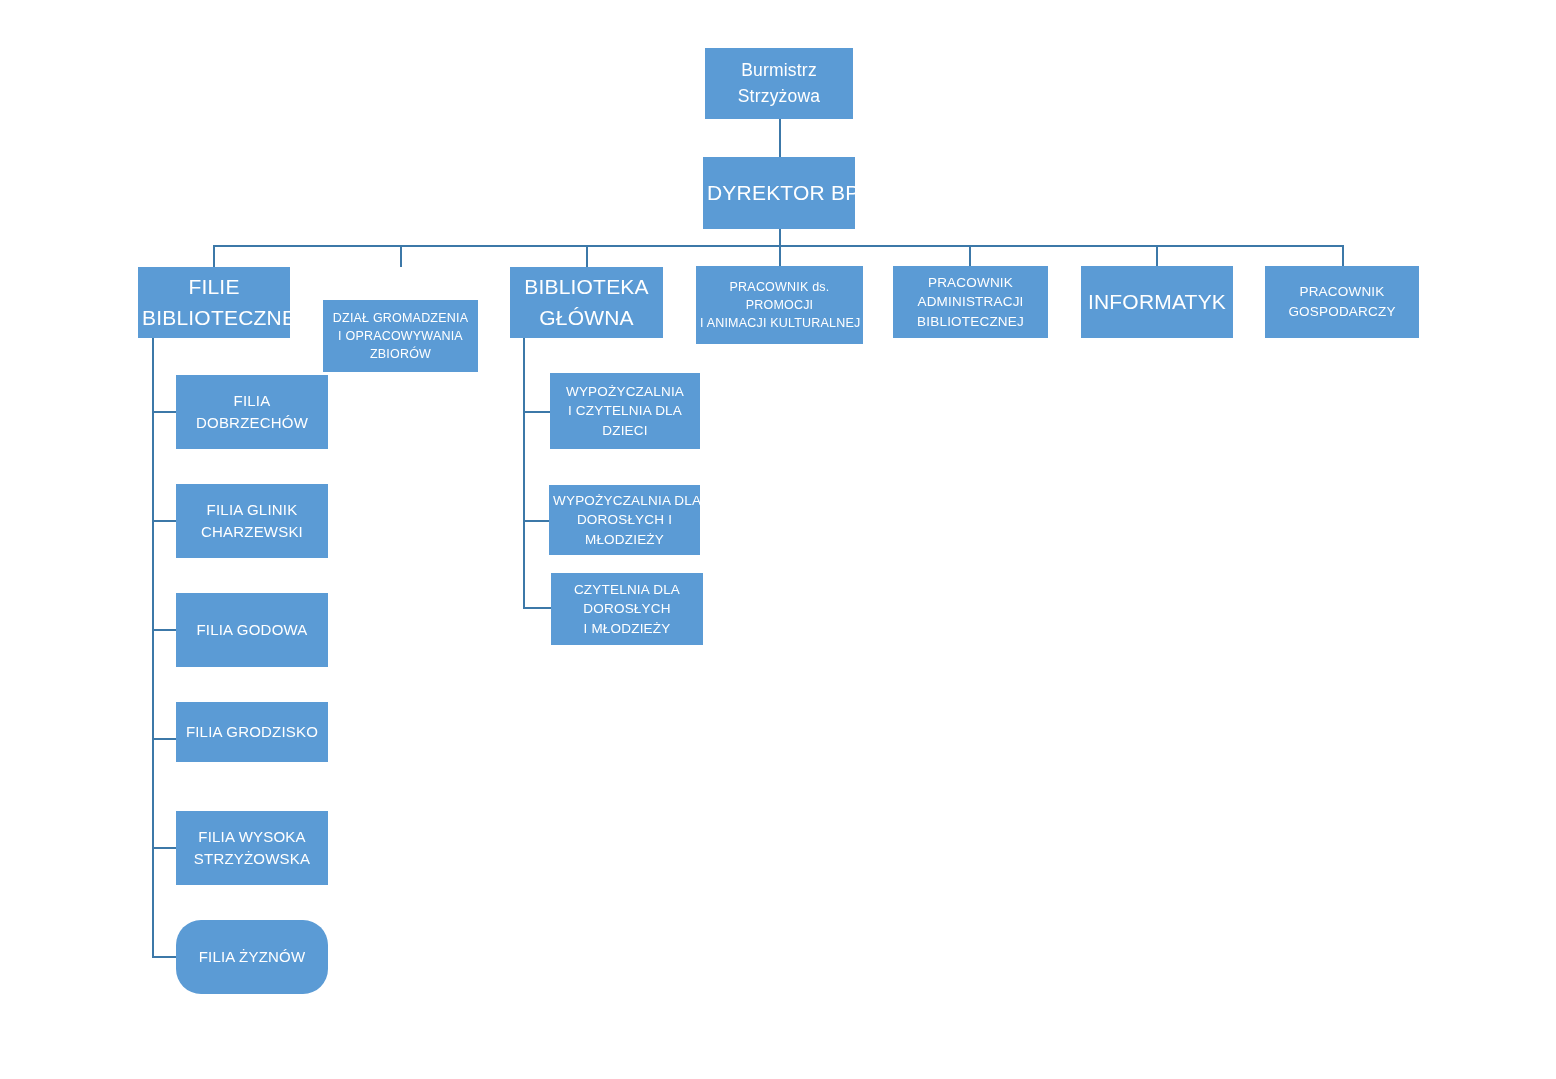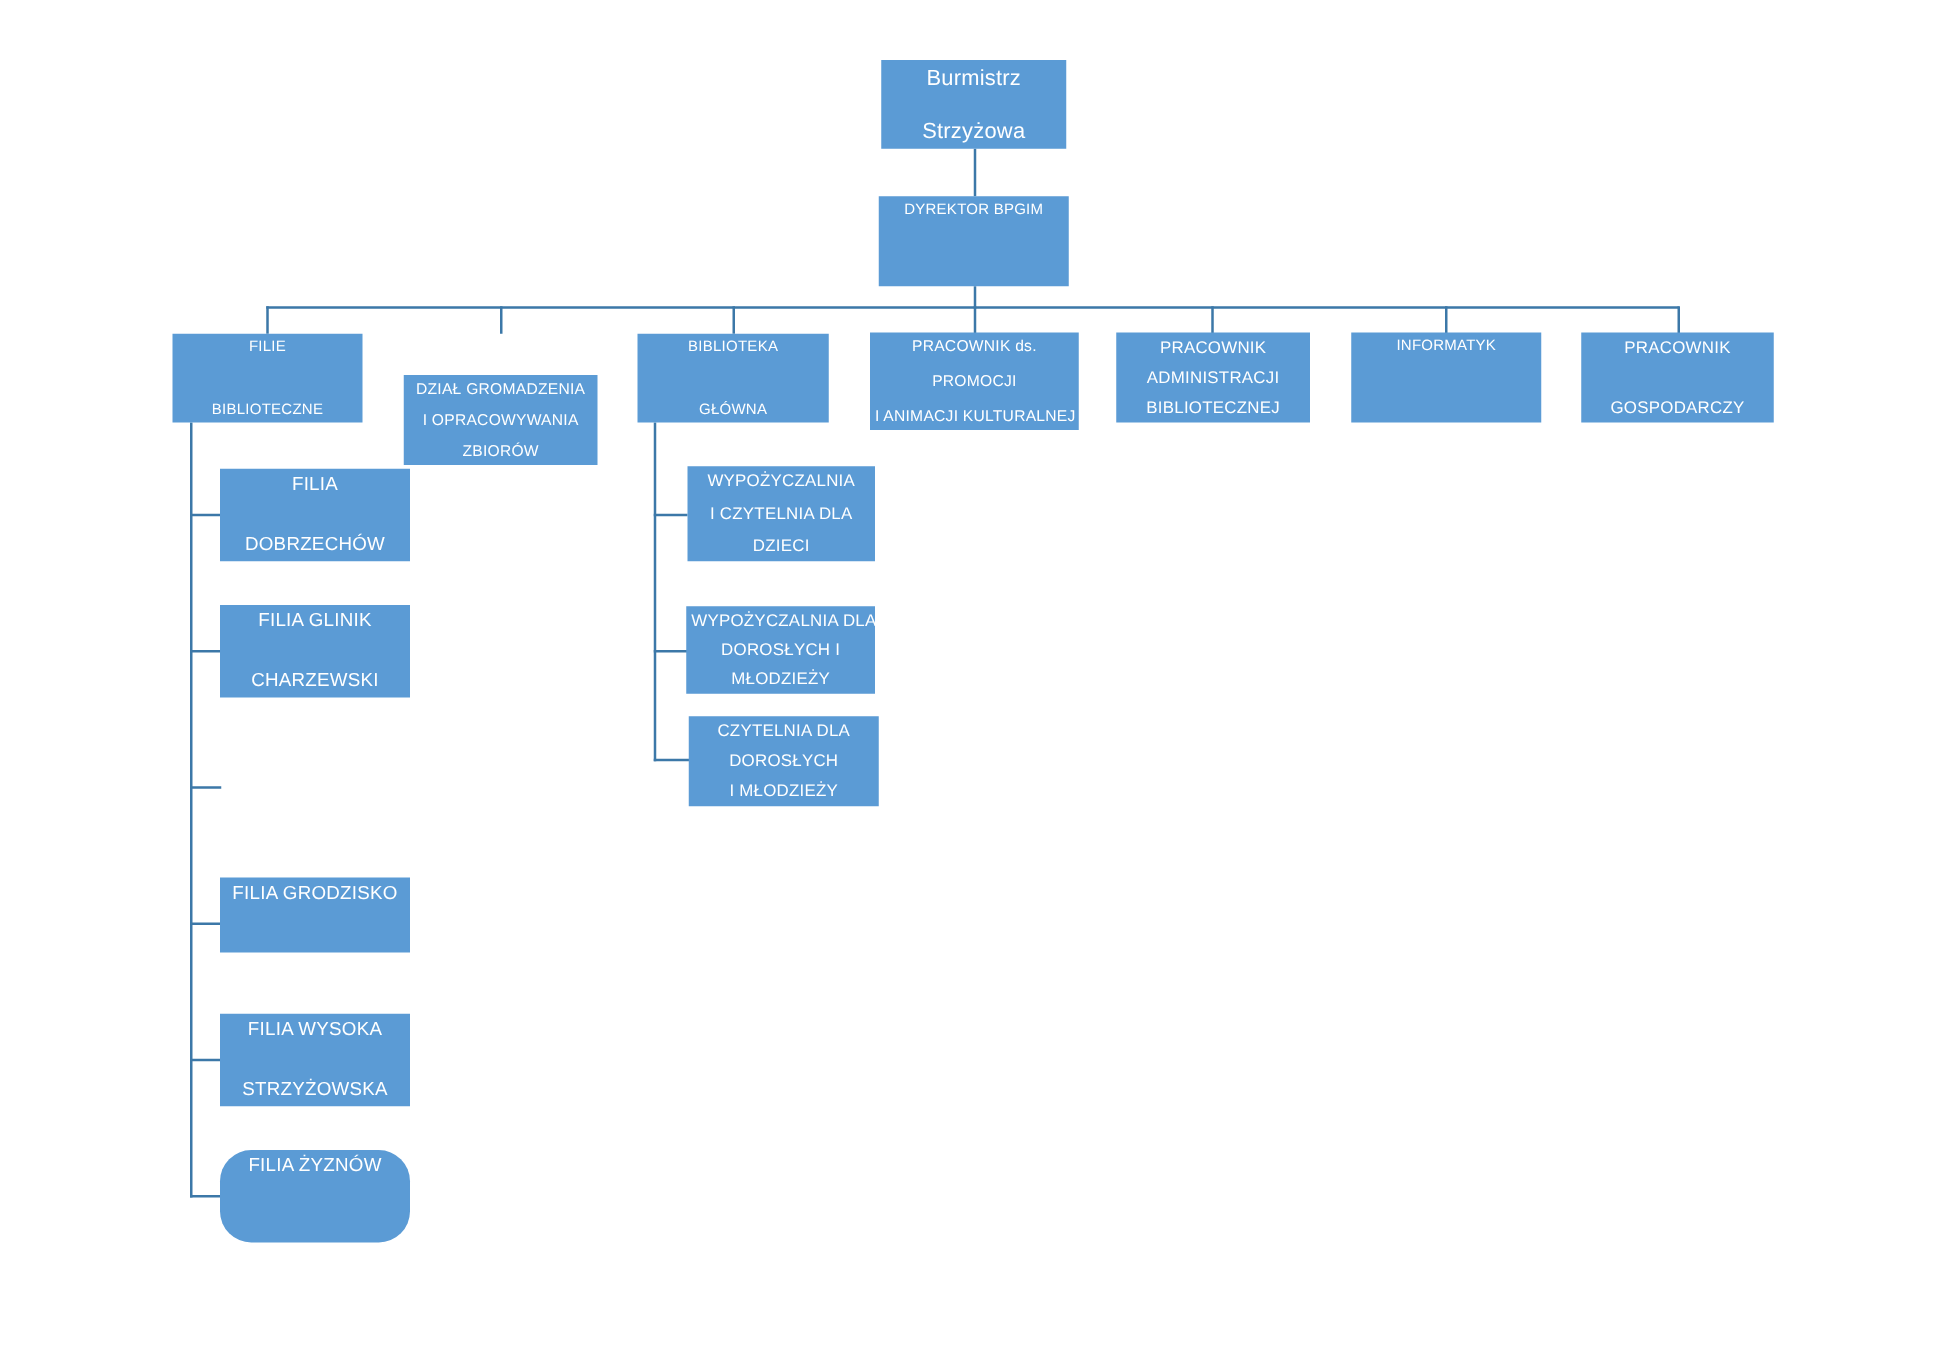--- a/index.html
+++ b/index.html
@@ -18,34 +18,34 @@
     background: #ffffff;
     overflow: hidden;
   }
   .node {
     position: absolute;
     background: #5B9BD5;
     color: #ffffff;
     display: flex;
     flex-direction: column;
     align-items: center;
-    justify-content: space-between;
+    justify-content: center;
     text-align: center;
     box-sizing: border-box;
     line-height: 1.45;
     letter-spacing: 0.2px;
     padding: 2px 4px;
   }
   .node .line-text {
     display: block;
     width: 100%;
     white-space: nowrap;
   }
   .size-root   { font-size: 17.5px; }
-  .size-l2     { font-size: 12px; }
+  .size-l2     { font-size: 21px; }
   .size-l2sm   { font-size: 12.5px; }
   .size-l3     { font-size: 15px; }
   .size-l3sm   { font-size: 13.5px; }
 
   .connector {
     position: absolute;
     background: #3C78A8;
   }
   .conn-v { width: 2px; }
   .conn-h { height: 2px; }
@@ -131,20 +131,23 @@
   <div class="node size-l3" style="left:176px; top:375px; width:152px; height:74px;">
     <span class="line-text">FILIA</span>
     <span class="line-text">DOBRZECHÓW</span>
   </div>
 
   <div class="node size-l3" style="left:176px; top:484px; width:152px; height:74px;">
     <span class="line-text">FILIA GLINIK</span>
     <span class="line-text">CHARZEWSKI</span>
   </div>
 
+  <div class="node size-l3" style="left:176px; top:593px; width:152px; height:74px;">
+    <span class="line-text">FILIA GODOWA</span>
+  </div>
 
   <div class="node size-l3" style="left:176px; top:702px; width:152px; height:60px;">
     <span class="line-text">FILIA GRODZISKO</span>
   </div>
 
   <div class="node size-l3" style="left:176px; top:811px; width:152px; height:74px;">
     <span class="line-text">FILIA WYSOKA</span>
     <span class="line-text">STRZYŻOWSKA</span>
   </div>
 

